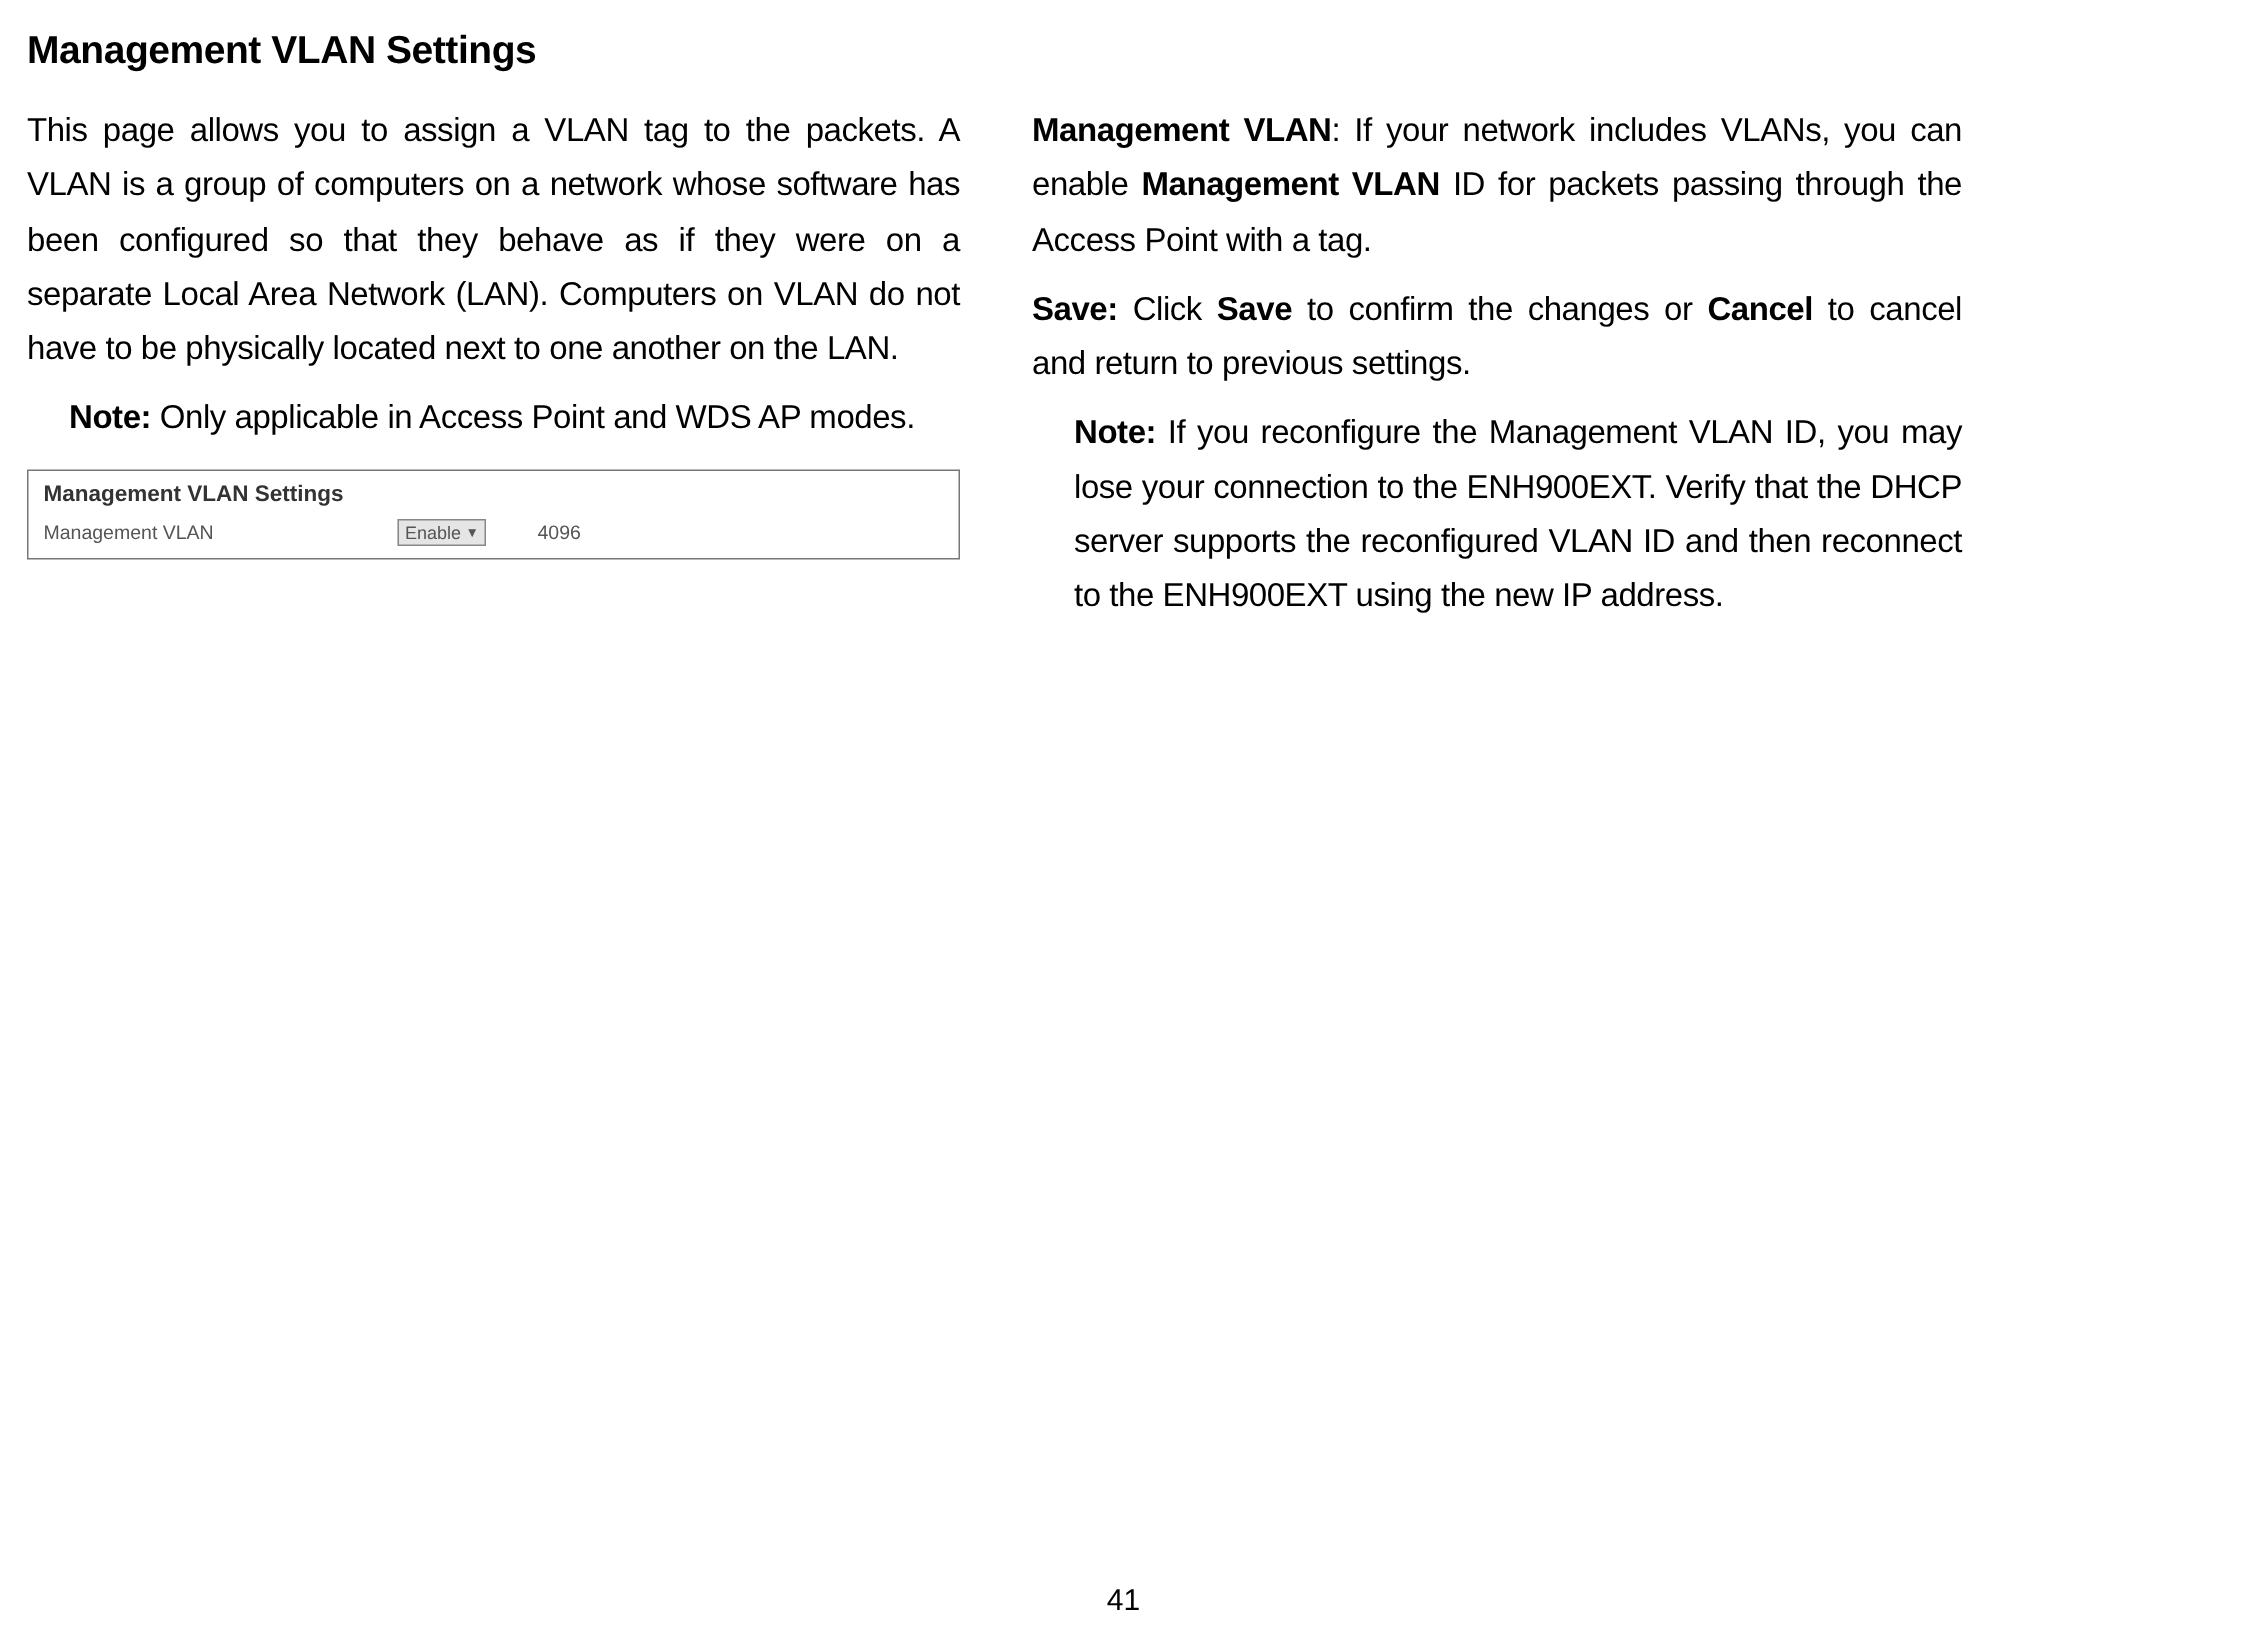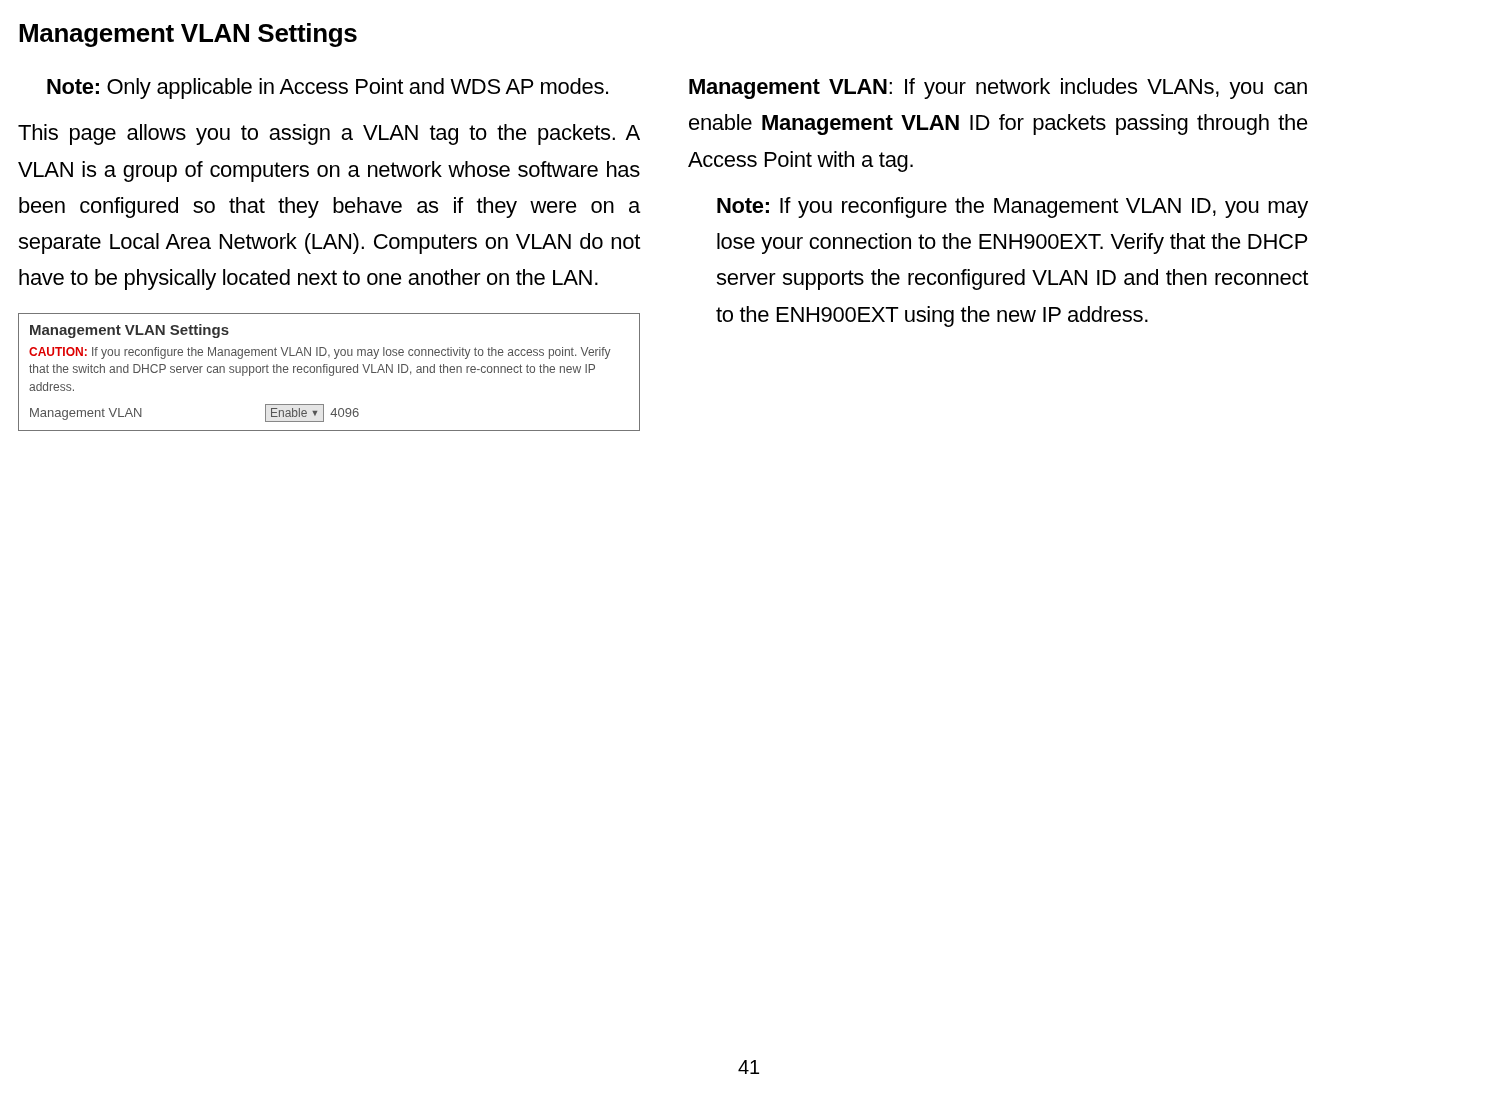--- a/index.html
+++ b/index.html
@@ -91,63 +91,64 @@
       align-items: center;
       gap: 3px;
       font-size: 12px;
     }
     .select-arrow {
       font-size: 9px;
       color: #555;
     }
     .vlan-id {
       font-size: 13px;
+      margin-left: 28px;
     }
     .page-number {
       position: absolute;
       bottom: 18px;
       left: 0;
       right: 0;
       text-align: center;
       font-size: 20px;
     }
   </style>
 </head>
 <body>
 
 <h1 class="heading">Management VLAN Settings</h1>
 
 <div class="columns">
 
   <div class="left-col">
+    <p class="para">This page allows you to assign a VLAN tag to the packets. A VLAN is a group of computers on a network whose software has been configured so that they behave as if they were on a separate Local Area Network (LAN). Computers on VLAN do not have to be physically located next to one another on the LAN.</p>
     <p class="para indent">
       <span class="bold">Note:</span><span> Only applicable in Access Point and WDS AP modes.</span>
     </p>
-    <p class="para">This page allows you to assign a VLAN tag to the packets. A VLAN is a group of computers on a network whose software has been configured so that they behave as if they were on a separate Local Area Network (LAN). Computers on VLAN do not have to be physically located next to one another on the LAN.</p>
 
     <div class="panel">
       <div class="panel-title">Management VLAN Settings</div>
-      <div class="caution-row">
-        <span class="caution-label">CAUTION:</span><span> If you reconfigure the Management VLAN ID, you may lose connectivity to the access point. Verify that the switch and DHCP server can support the reconfigured VLAN ID, and then re-connect to the new IP address.</span>
-      </div>
       <div class="setting-row">
         <span class="setting-label">Management VLAN</span>
         <span class="select-box">
           <span>Enable</span>
           <span class="select-arrow">▼</span>
         </span>
         <span class="vlan-id">4096</span>
       </div>
     </div>
   </div>
 
   <div class="right-col">
     <p class="para">
       <span class="bold">Management VLAN</span><span>: If your network includes VLANs, you can enable </span><span class="bold">Management VLAN</span><span> ID for packets passing through the Access Point with a tag.</span>
     </p>
+    <p class="para">
+      <span class="bold">Save:</span><span> Click </span><span class="bold">Save</span><span> to confirm the changes or </span><span class="bold">Cancel</span><span> to cancel and return to previous settings.</span>
+    </p>
     <p class="para indent2">
       <span class="bold">Note:</span><span> If you reconfigure the Management VLAN ID, you may lose your connection to the ENH900EXT. Verify that the DHCP server supports the reconfigured VLAN ID and then reconnect to the ENH900EXT using the new IP address.</span>
     </p>
   </div>
 
 </div>
 
 <div class="page-number">41</div>
 
 </body></html>

